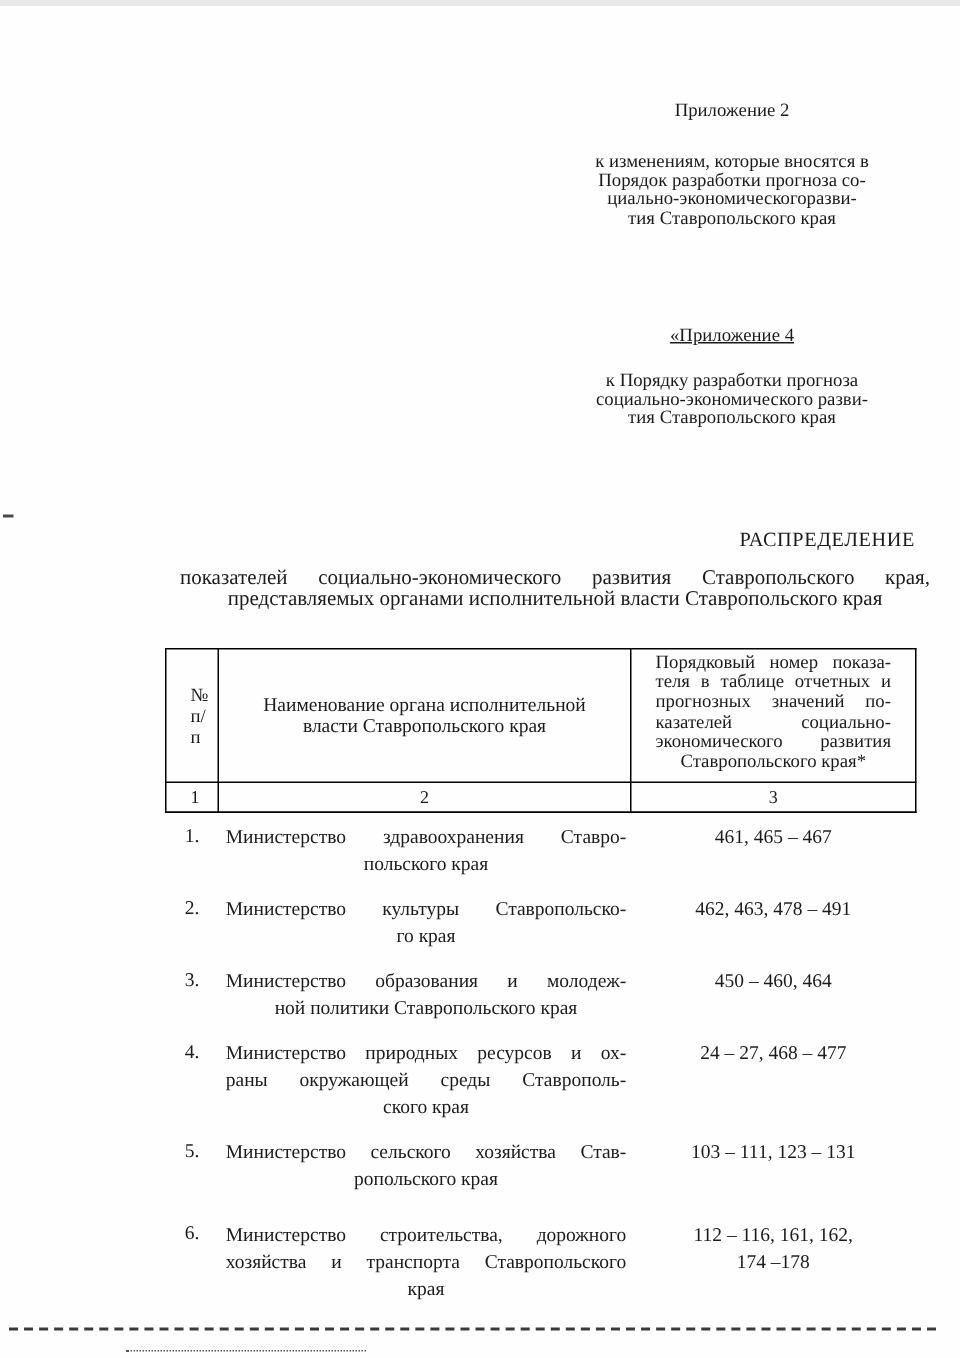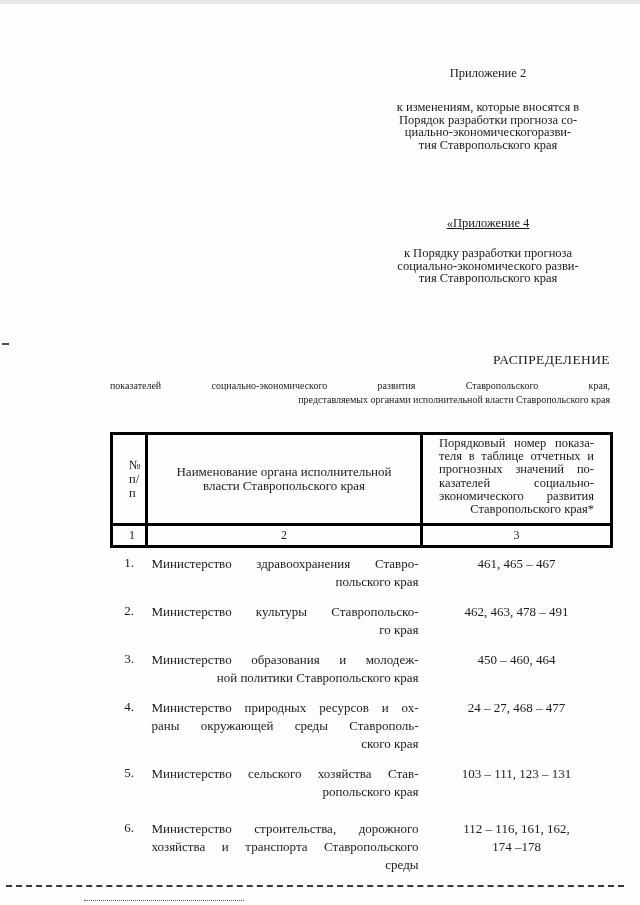--- a/index.html
+++ b/index.html
@@ -29,43 +29,43 @@
 
   .heading {
     position: absolute;
     top: 348px; left: 110px; width: 500px;
     text-align: right;
     font-size: 13.5px;
     letter-spacing: 0.4px;
   }
   .subtitle {
     position: absolute;
-    top: 375px; left: 110px; width: 500px;
-    font-size: 10px;
+    top: 375px; left: 120px; width: 500px;
+    font-size: 14px;
   }
   .subtitle .tline { line-height: 13.5px; }
 
   
   .tline { display: block; }
   .jline { text-align: justify; text-align-last: justify; }
-  .lline { text-align: right; }
+  .lline { text-align: center; }
   .center-lines .tline { text-align: right; text-align-last: center !important; }
 
   
   .dist-table {
     position: absolute;
     top: 428px; left: 110px;
     width: 500px;
     border-collapse: collapse;
     table-layout: fixed;
     font-size: 13px;
     color: #1b1b1b;
   }
   .dist-table thead th, .dist-table thead td {
-    border: 3px solid #000000;
+    border: 1px solid #000000;
     font-weight: normal;
     padding: 2px 16px;
   }
   .dist-table thead tr.hdr th { height: 84px; }
   th.h1 { vertical-align: middle; font-size: 12.5px; }
   th.h1 .tline { line-height: 14px; }
   th.h2 { vertical-align: middle; font-size: 13px; }
   th.h2 .tline { line-height: 14.5px; }
   th.h3 { vertical-align: top; font-size: 12.5px; padding: 3px 4px 3px 5px; }
   th.h3 .tline { line-height: 13.2px; }
@@ -246,21 +246,21 @@
               <div class="tline lline">103 – 111, 123 – 131</div>
             </div>
           </td>
       </tr>
       <tr>
         <td class="c1">6.</td>
         <td class="c2">
             <div>
               <div class="tline jline">Министерство строительства, дорожного</div>
               <div class="tline jline">хозяйства и транспорта Ставропольского</div>
-              <div class="tline lline">среды</div>
+              <div class="tline lline">края</div>
             </div>
           </td>
         <td class="c3">
             <div class="center-lines">
               <div class="tline jline">112 – 116, 161, 162,</div>
               <div class="tline lline">174 –178</div>
             </div>
           </td>
       </tr>
     </tbody>

